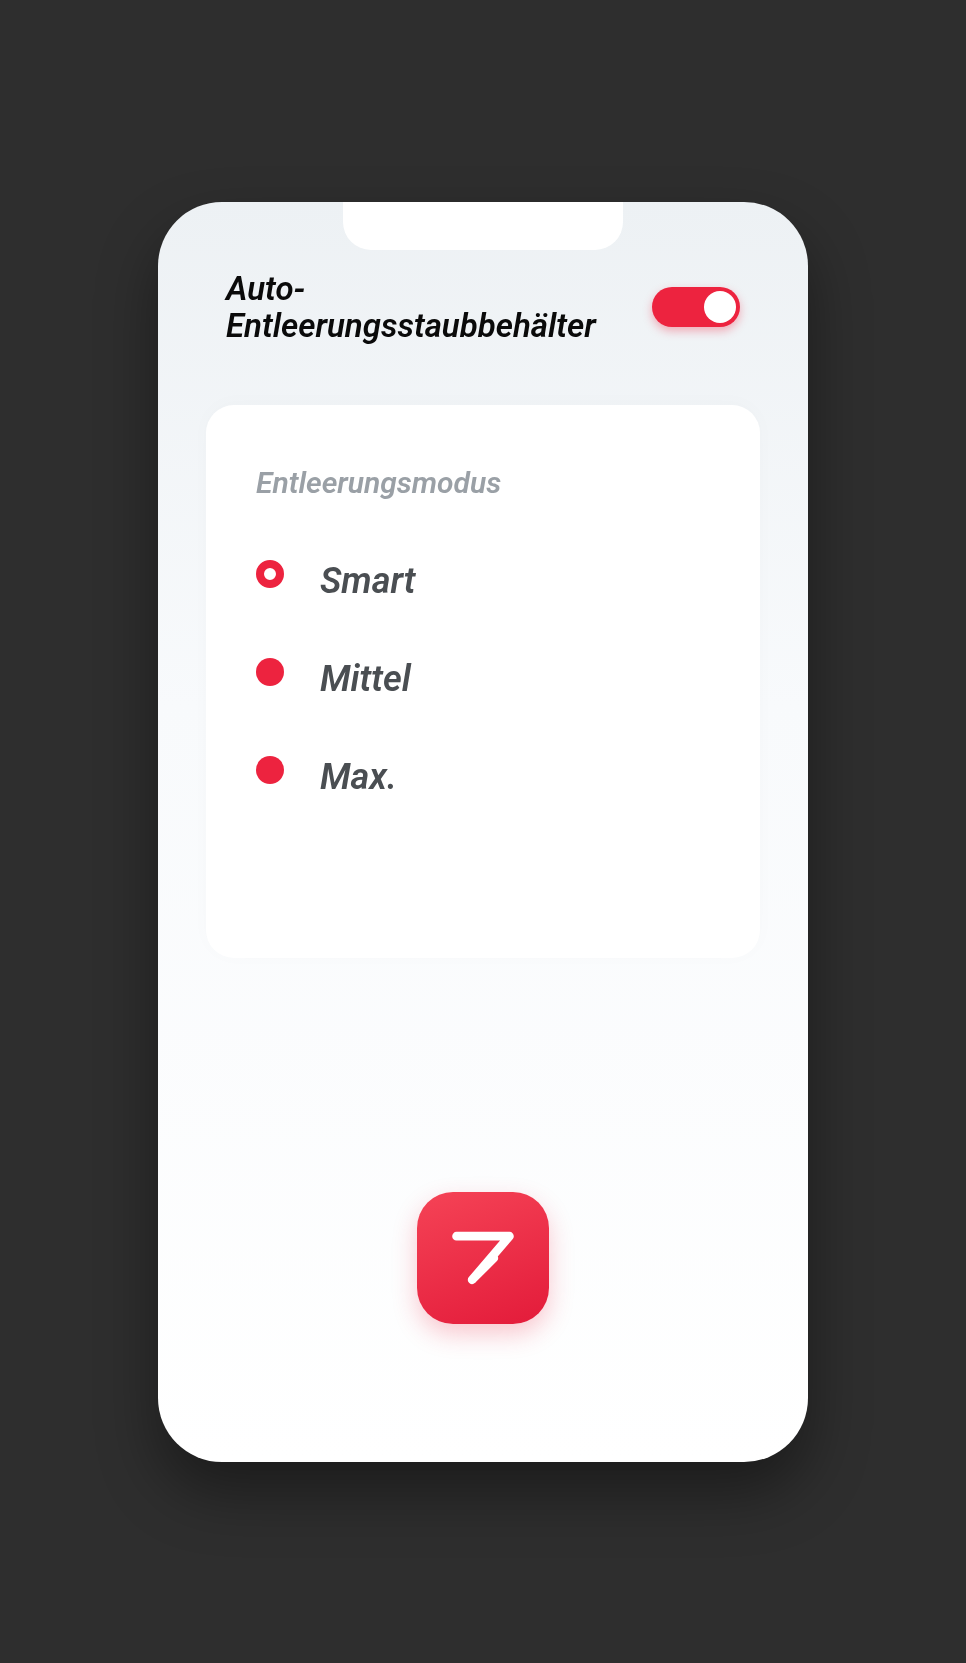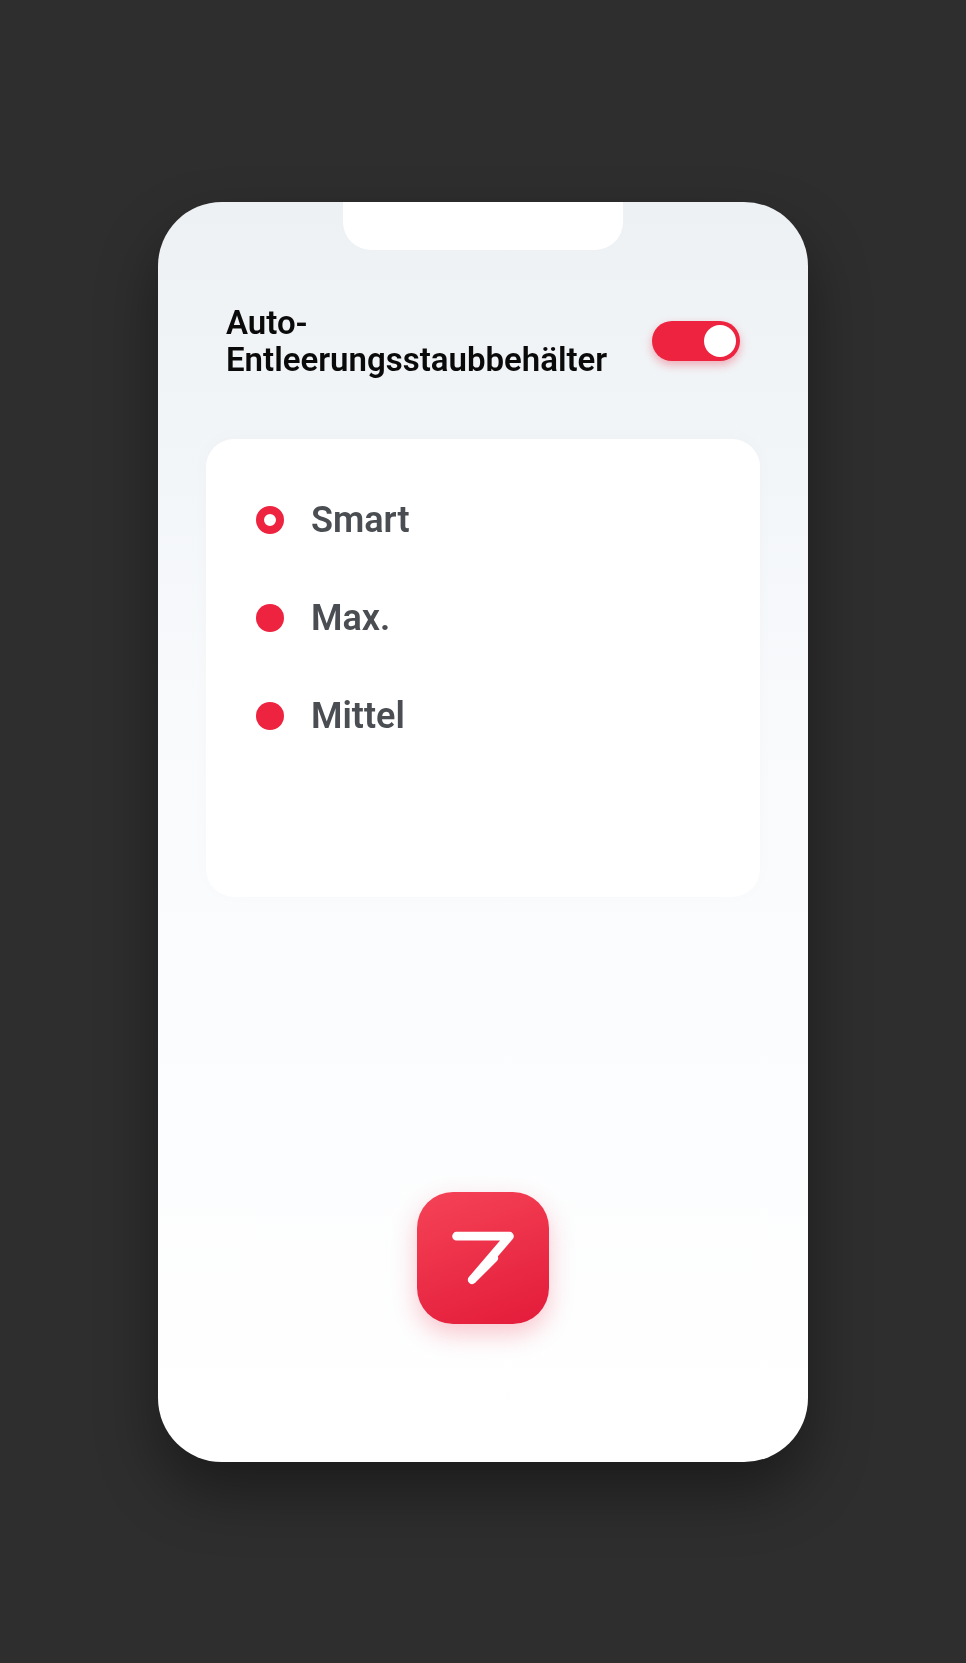--- a/index.html
+++ b/index.html
@@ -30,21 +30,22 @@
     top: 0;
     left: 50%;
     transform: translateX(-50%);
     width: 280px;
     height: 48px;
     background: #ffffff;
     border-bottom-left-radius: 28px;
     border-bottom-right-radius: 28px;
   }
   .content {
-    padding: 102px 48px 0 48px;
+    padding: 68px 48px 0 48px;
+    font-style: italic;
   }
   .header-row {
     display: flex;
     align-items: center;
     justify-content: space-between;
     padding: 0 20px 60px 20px;
   }
   .header-title {
     font-size: 33px;
     font-weight: 600;
@@ -78,22 +79,22 @@
     box-shadow: 0 -2px 20px rgba(0,0,0,0.02);
   }
   .card-heading {
     font-size: 30px;
     font-weight: 600;
     color: #9aa0a6;
     margin-bottom: 60px;
   }
   .option {
     display: flex;
-    align-items: center;
-    gap: 27px;
+    align-items: flex-start;
+    gap: 36px;
     margin-bottom: 56px;
     cursor: pointer;
   }
   .option:last-child {
     margin-bottom: 0;
   }
   .radio {
     width: 28px;
     height: 28px;
     border-radius: 50%;
@@ -138,35 +139,36 @@
   <div class="content">
 
     <div class="header-row">
       <div class="header-title">Auto-Entleerungsstaubbehälter</div>
       <div class="toggle">
         <div class="toggle-knob"></div>
       </div>
     </div>
 
     <div class="card">
+      <div class="card-heading">Entleerungsmodus</div>
 
       <div class="option">
         <div class="radio selected"></div>
         <div class="option-label">Smart</div>
       </div>
 
 
       <div class="option">
         <div class="radio"></div>
-        <div class="option-label">Max.</div>
+        <div class="option-label">Mittel</div>
       </div>
 
       <div class="option">
         <div class="radio"></div>
-        <div class="option-label">Mittel</div>
+        <div class="option-label">Max.</div>
       </div>
     </div>
 
   </div>
 
   <div class="app-logo">
     <svg viewBox="0 0 100 100" fill="none" stroke="#ffffff" stroke-width="11" stroke-linecap="round" stroke-linejoin="round">
       <path d="M16 22 L84 22 L36 78 L64 50"></path>
     </svg>
   </div>

